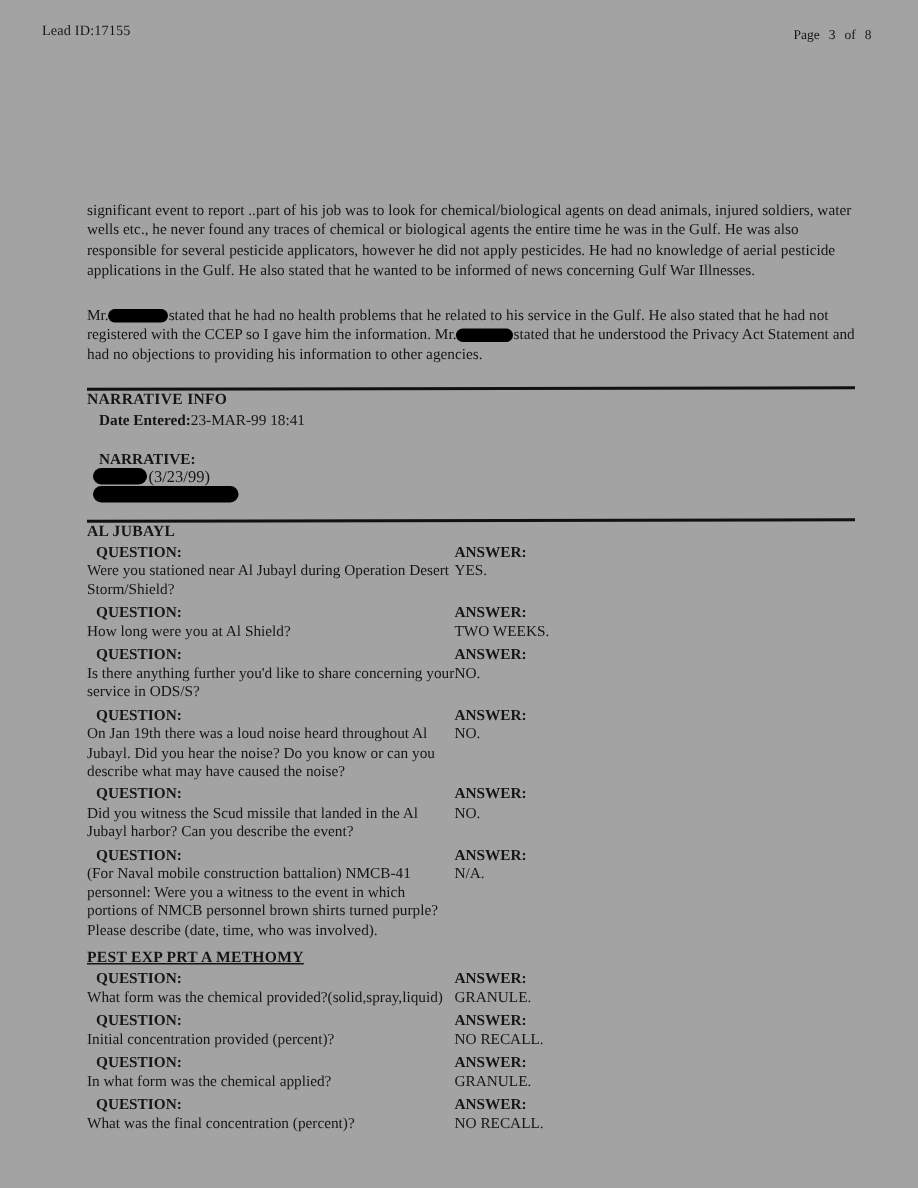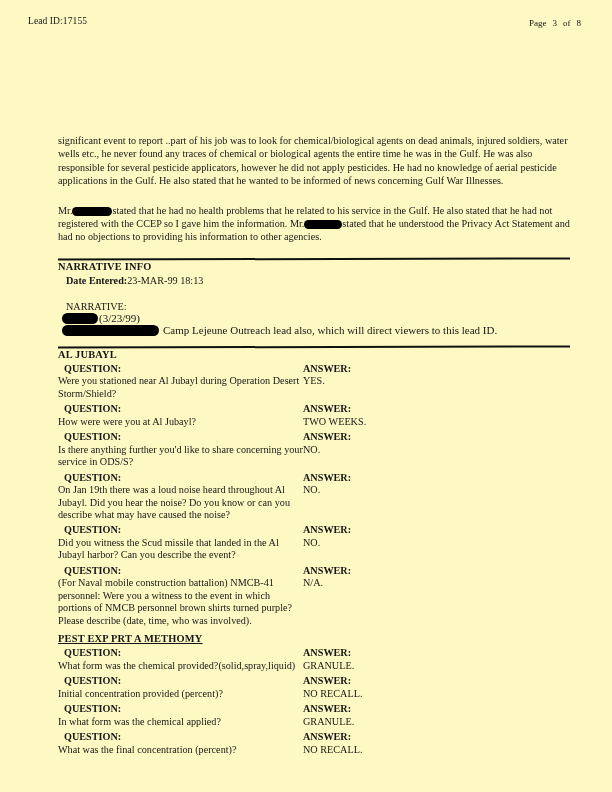--- a/index.html
+++ b/index.html
@@ -13,21 +13,21 @@
     position: relative;
     font-family: "Liberation Serif", "DejaVu Serif", serif;
     color: #151515;
     overflow: hidden;
   }
 
   .page {
     position: relative;
     width: 612px;
     height: 792px;
-    background: #fef9c3;
+    background: #a3a3a3;
   }
 
   
   .runhead {
     position: absolute;
     top: 16px;
     left: 0;
     right: 0;
     height: 16px;
   }
@@ -95,21 +95,21 @@
   }
 
   .field {
     font-size: 10.2px;
     margin: 2px 0 0 8px;
     line-height: 13px;
   }
   .field b { font-weight: bold; }
 
   .narrative-label {
-    font-weight: normal;
+    font-weight: bold;
     font-size: 10.2px;
     margin: 14px 0 0 8px;
   }
   .narr-line {
     margin-left: 4px;
     font-size: 11px;
     line-height: 12px;
     white-space: nowrap;
   }
   .narr-line .blk {
@@ -173,49 +173,49 @@
   <div class="content">
 
     <p class="para">significant event to report ..part of his job was to look for chemical/biological agents on dead animals, injured soldiers, water wells etc., he never found any traces of chemical or biological agents the entire time he was in the Gulf.  He was also responsible for several pesticide applicators, however he did not apply pesticides.  He had no knowledge of aerial pesticide applications in the Gulf.  He also stated that he wanted to be informed of news concerning Gulf War Illnesses.</p>
 
     <p class="para second"><span>Mr.</span><span class="redact r1"></span><span>stated that he had no health problems that he related to his service in the Gulf.  He also stated that he had not registered with the CCEP so I gave him the information.  Mr.</span><span class="redact r2"></span><span>stated that he understood the Privacy Act Statement and had no objections to providing his information to other agencies.</span></p>
 
     <div class="section">
       <div class="rule"></div>
       <div class="sec-title">NARRATIVE INFO</div>
 
-      <div class="field"><b>Date Entered:</b><span>23-MAR-99 18:13</span></div>
+      <div class="field"><b>Date Entered:</b><span>23-MAR-99 18:41</span></div>
 
 
       <div class="narrative-label">NARRATIVE:</div>
 
       <div class="narr-line"><span class="blk b1"></span><span class="date">(3/23/99)</span></div>
 
-      <div class="narr-line"><span class="blk b2"></span><span class="tail">Camp Lejeune Outreach lead also, which will direct viewers to this lead ID.</span></div>
+      <div class="narr-line"><span class="blk b2"></span></div>
     </div>
 
     <div class="section qa-section">
       <div class="rule"></div>
       <div class="qa-head">AL JUBAYL</div>
 
       <div class="qa-row">
         <div class="qa-left">
           <div class="lbl">QUESTION:</div>
           <div class="txt">Were you stationed near Al Jubayl during Operation Desert Storm/Shield?</div>
         </div>
         <div class="qa-right">
           <div class="lbl ans">ANSWER:</div>
           <div class="txt">YES.</div>
         </div>
       </div>
 
       <div class="qa-row">
         <div class="qa-left">
           <div class="lbl">QUESTION:</div>
-          <div class="txt">How were were you at Al Jubayl?</div>
+          <div class="txt">How long were you at Al Shield?</div>
         </div>
         <div class="qa-right">
           <div class="lbl ans">ANSWER:</div>
           <div class="txt">TWO WEEKS.</div>
         </div>
       </div>
 
       <div class="qa-row">
         <div class="qa-left">
           <div class="lbl">QUESTION:</div>

